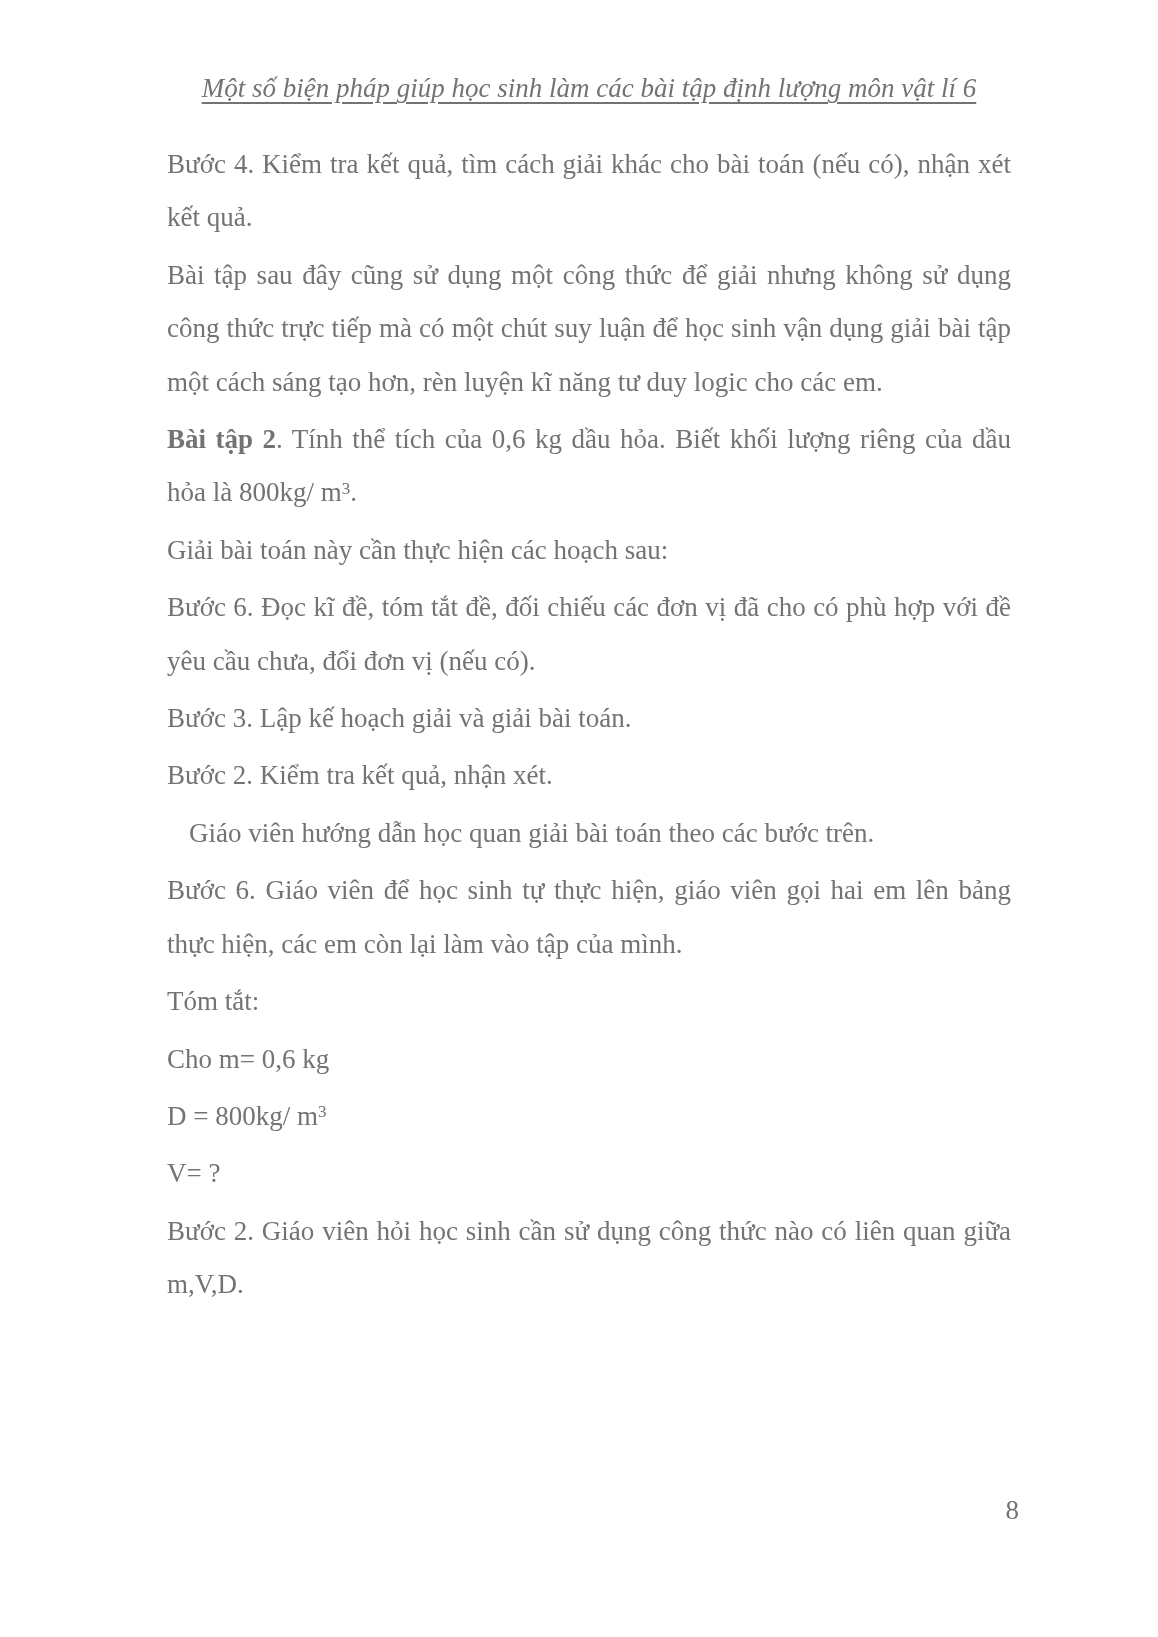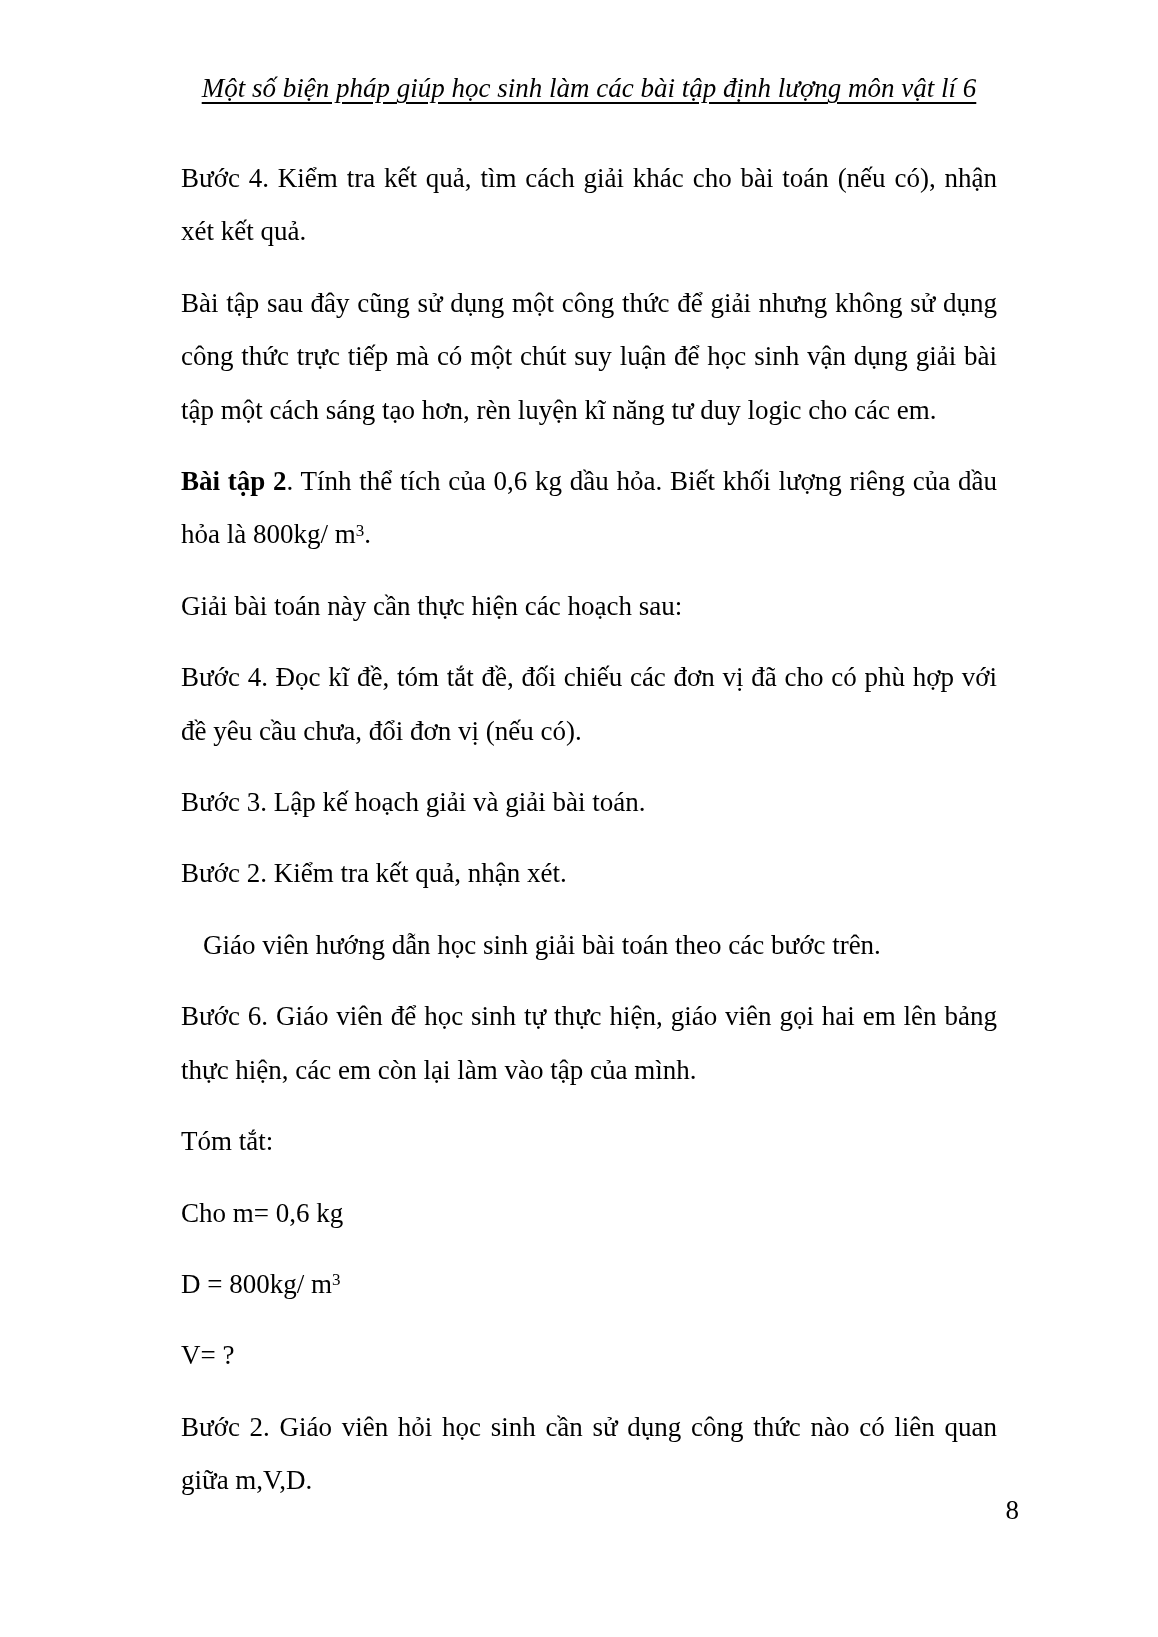--- a/index.html
+++ b/index.html
@@ -2,21 +2,21 @@
 <html><head>
 <meta charset="utf-8">
 <style>
   html, body { margin: 0; padding: 0; background: #e8e8e8; }
   .page {
     position: relative;
     width: 1158px;
     height: 1637px;
     margin: 0 auto;
     background: #ffffff;
-    color: #000000;
+    color: #737373;
     font-family: "Liberation Serif", "DejaVu Serif", serif;
     overflow: hidden;
   }
   .page-header {
     position: absolute;
     left: 163px;
     top: 68px;
     width: 852px;
     text-align: center;
     font-size: 27px;
@@ -32,21 +32,21 @@
   .document-body {
     position: absolute;
     left: 163px;
     top: 134px;
     width: 852px;
     font-size: 27px;
     line-height: 53.4px;
     text-align: justify;
     text-align-last: left;
   }
-  .para { margin: 18px; padding: 0; }
+  .para { margin: 4px; padding: 0; }
   .para.indent { text-indent: 22px; }
   .run { }
   .run.bold { font-weight: bold; }
   .run.sup {
     font-size: 17px;
     line-height: 0;
     position: relative;
     top: -0.45em;
   }
   .page-footer {
@@ -66,24 +66,24 @@
 
   <header class="page-header">
     <span class="header-title">Một số biện pháp giúp học sinh làm các bài tập định lượng môn vật lí 6</span>
   </header>
 
   <main class="document-body">
       <p class="para"><span class="run">Bước 4. Kiểm tra kết quả, tìm cách giải khác cho bài toán (nếu có), nhận xét kết quả.</span></p>
       <p class="para"><span class="run">Bài tập sau đây cũng sử dụng một công thức để giải nhưng không sử dụng công thức trực tiếp mà có một chút suy luận để học sinh vận dụng giải bài tập một cách sáng tạo hơn, rèn luyện kĩ năng tư duy logic cho các em.</span></p>
       <p class="para"><span class="run bold">Bài tập 2</span><span class="run">. Tính thể tích của 0,6 kg dầu hỏa. Biết khối lượng riêng của dầu hỏa là 800kg/ m</span><span class="run sup">3</span><span class="run">.</span></p>
       <p class="para"><span class="run">Giải bài toán này cần thực hiện các hoạch sau:</span></p>
-      <p class="para"><span class="run">Bước 4. Đọc kĩ đề, tóm tắt đề, đối chiếu các đơn vị đã cho có phù hợp với đề yêu cầu chưa, đổi đơn vị (nếu có).</span></p>
+      <p class="para"><span class="run">Bước 6. Đọc kĩ đề, tóm tắt đề, đối chiếu các đơn vị đã cho có phù hợp với đề yêu cầu chưa, đổi đơn vị (nếu có).</span></p>
       <p class="para"><span class="run">Bước 3. Lập kế hoạch giải và giải bài toán.</span></p>
       <p class="para"><span class="run">Bước 2. Kiểm tra kết quả, nhận xét.</span></p>
-      <p class="para indent"><span class="run">Giáo viên hướng dẫn học sinh giải bài toán theo các bước trên.</span></p>
+      <p class="para indent"><span class="run">Giáo viên hướng dẫn học quan giải bài toán theo các bước trên.</span></p>
       <p class="para"><span class="run">Bước 6. Giáo viên để học sinh tự thực hiện, giáo viên gọi hai em lên bảng thực hiện, các em còn lại làm vào tập của mình.</span></p>
       <p class="para"><span class="run">Tóm tắt:</span></p>
       <p class="para"><span class="run">Cho m= 0,6 kg</span></p>
       <p class="para"><span class="run">D = 800kg/ m</span><span class="run sup">3</span></p>
       <p class="para"><span class="run">V= ?</span></p>
       <p class="para"><span class="run">Bước 2. Giáo viên hỏi học sinh cần sử dụng công thức nào có liên quan giữa m,V,D.</span></p>
     </main>
 
   <footer class="page-footer">
     <span>8</span>

